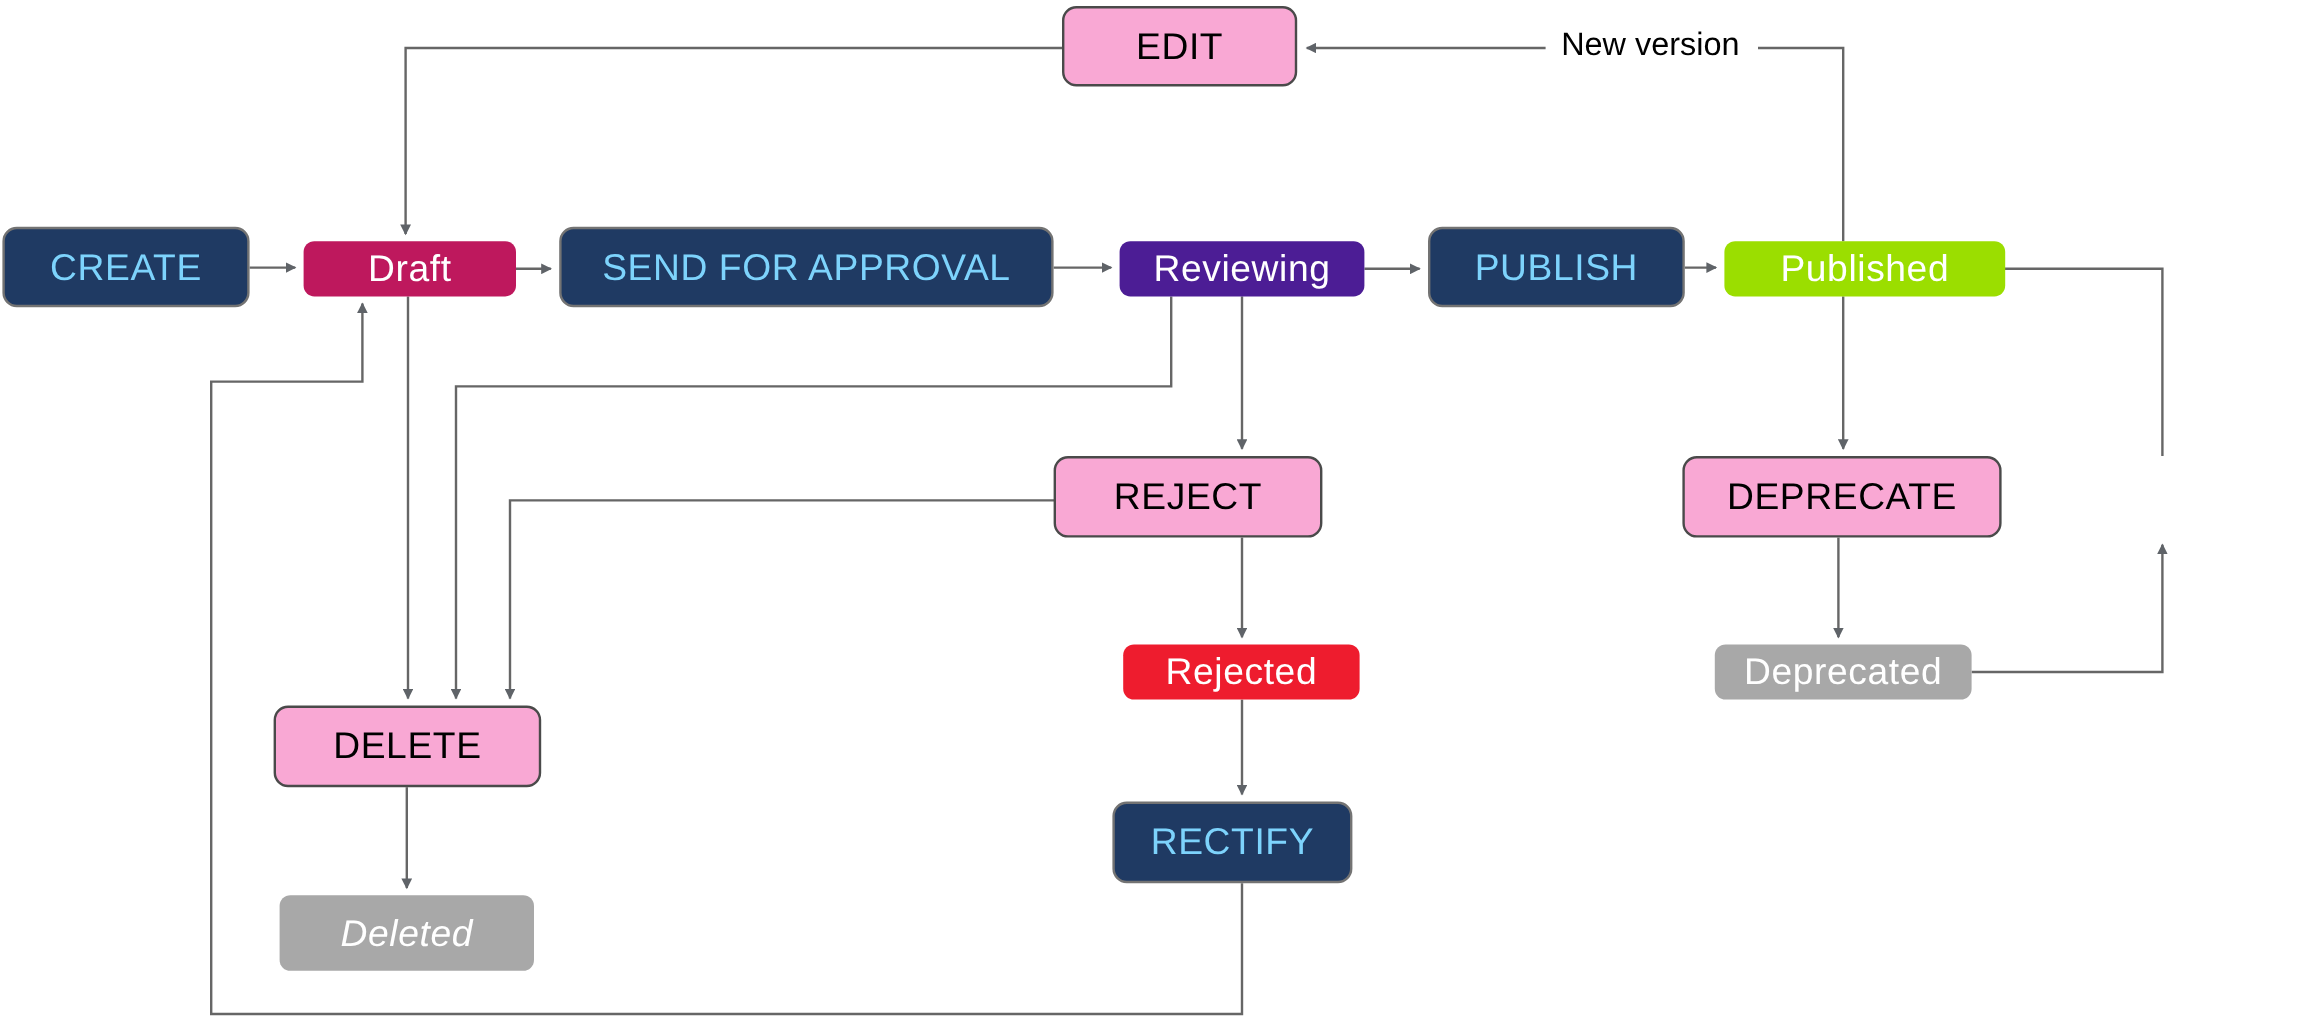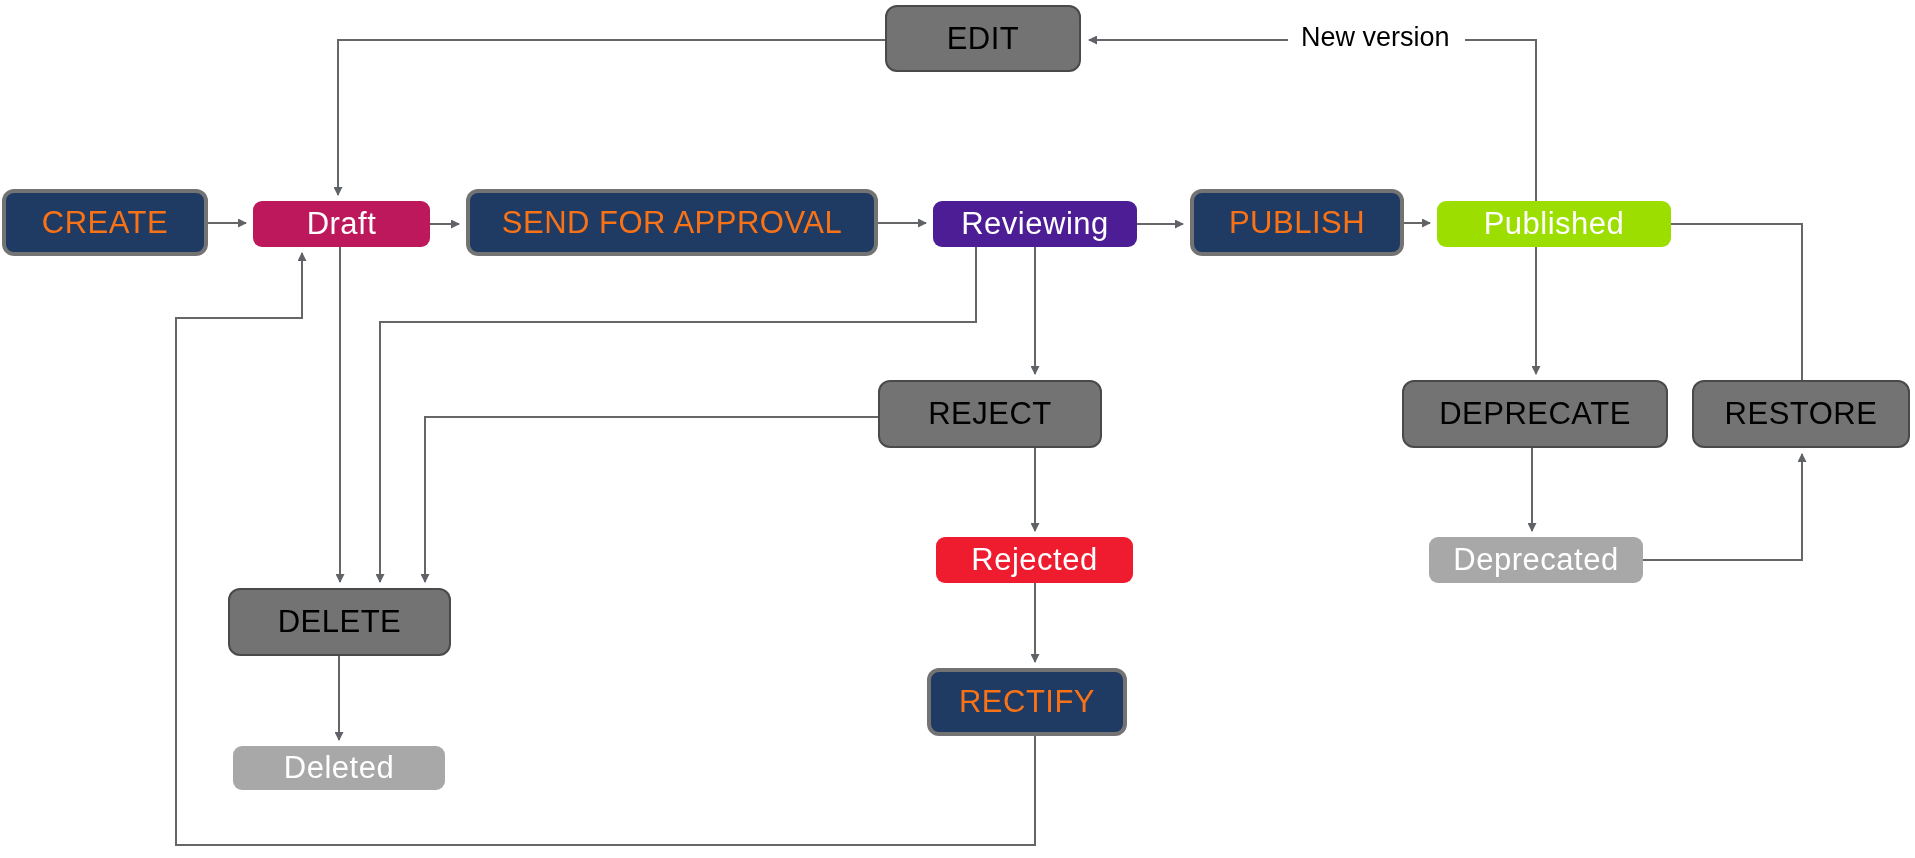--- a/index.html
+++ b/index.html
@@ -28,27 +28,27 @@
     justify-content: center;
     box-sizing: border-box;
     font-size: 31px;
     letter-spacing: 0.5px;
     white-space: nowrap;
     z-index: 2;
   }
   
   .action {
     background: #1f3a63;
-    color: #f97316;
-    border: 4px solid #737373;
+    color: #7dd3fc;
+    border: 2px solid #737373;
     border-radius: 12px;
   }
   
   .action-outline {
-    background: #737373;
+    background: #f9a8d4;
     color: #000000;
     border: 2px solid #4a4a4a;
     border-radius: 12px;
   }
   
   .state {
     color: #ffffff;
     border: none;
     border-radius: 9px;
   }
@@ -119,23 +119,22 @@
   <div class="node action-outline" style="left:885px; top:5px; width:196px; height:67px;">EDIT</div>
 
   <div class="node action-outline" style="left:878px; top:380px; width:224px; height:68px;">REJECT</div>
 
   <div class="node state state-red" style="left:936px; top:537px; width:197px; height:46px;">Rejected</div>
 
   <div class="node action" style="left:927px; top:668px; width:200px; height:68px;">RECTIFY</div>
 
   <div class="node action-outline" style="left:228px; top:588px; width:223px; height:68px;">DELETE</div>
 
-  <div class="node state state-gray" style="left:233px; top:746px; width:212px; height:44px;">Deleted</div>
+  <div class="node state state-gray" style="left:233px; top:746px; width:212px; height:63px;font-style:italic;">Deleted</div>
 
   <div class="node action-outline" style="left:1402px; top:380px; width:266px; height:68px;">DEPRECATE</div>
 
-  <div class="node action-outline" style="left:1692px; top:380px; width:218px; height:68px;">RESTORE</div>
 
   <div class="node state state-gray" style="left:1429px; top:537px; width:214px; height:46px;">Deprecated</div>
 
   <div class="edge-label" style="left:1295px; top:22px;">New version</div>
 
 </div>
 
 </body></html>

